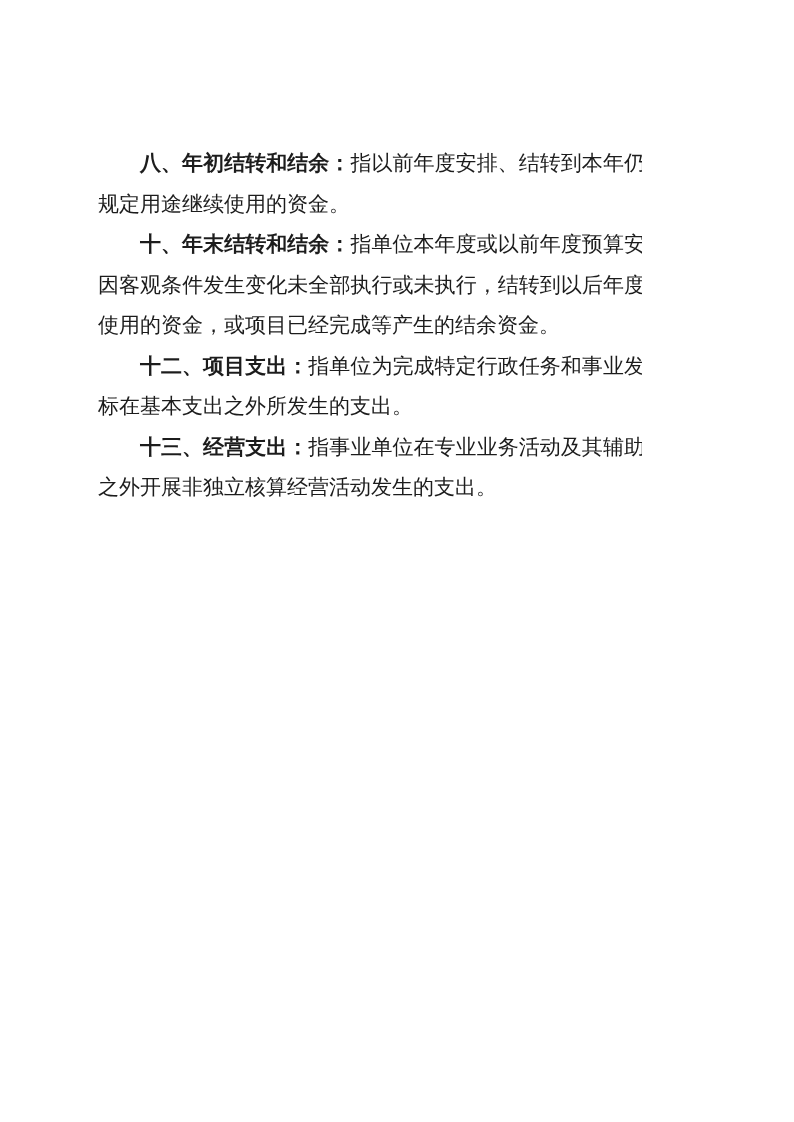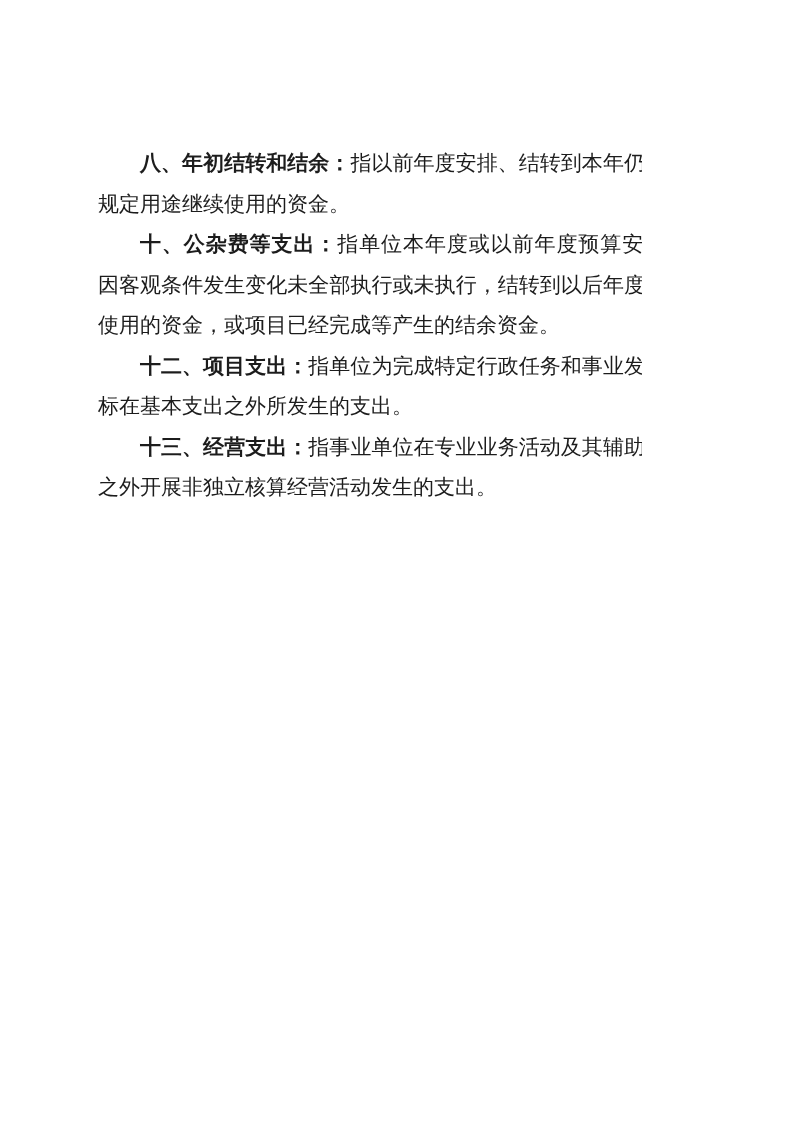--- a/index.html
+++ b/index.html
@@ -44,18 +44,18 @@
     color: #000000;
     text-align: center;
   }
 </style>
 </head>
 <body>
 
 <div class="page">
   <div class="content">
     <p class="para"><span class="term">八、年初结转和结余：</span><span class="body-text">指以前年度安排、结转到本年仍按原规定用途继续使用的资金。</span></p>
-    <p class="para"><span class="term">十、公杂费等支出：</span><span class="body-text">指单位本年度或以前年度预算安排、 因客观条件发生变化未全部执行或未执行，结转到以后年度继续 使用的资金，或项目已经完成等产生的结余资金。</span></p>
+    <p class="para"><span class="term">十、年末结转和结余：</span><span class="body-text">指单位本年度或以前年度预算安排、 因客观条件发生变化未全部执行或未执行，结转到以后年度继续 使用的资金，或项目已经完成等产生的结余资金。</span></p>
     <p class="para"><span class="term">十二、项目支出：</span><span class="body-text">指单位为完成特定行政任务和事业发展目标在基本支出之外所发生的支出。</span></p>
     <p class="para"><span class="term">十三、经营支出：</span><span class="body-text">指事业单位在专业业务活动及其辅助活动之外开展非独立核算经营活动发生的支出。</span></p>
   </div>
   <div class="page-number">-19-</div>
 </div>
 
 </body></html>

